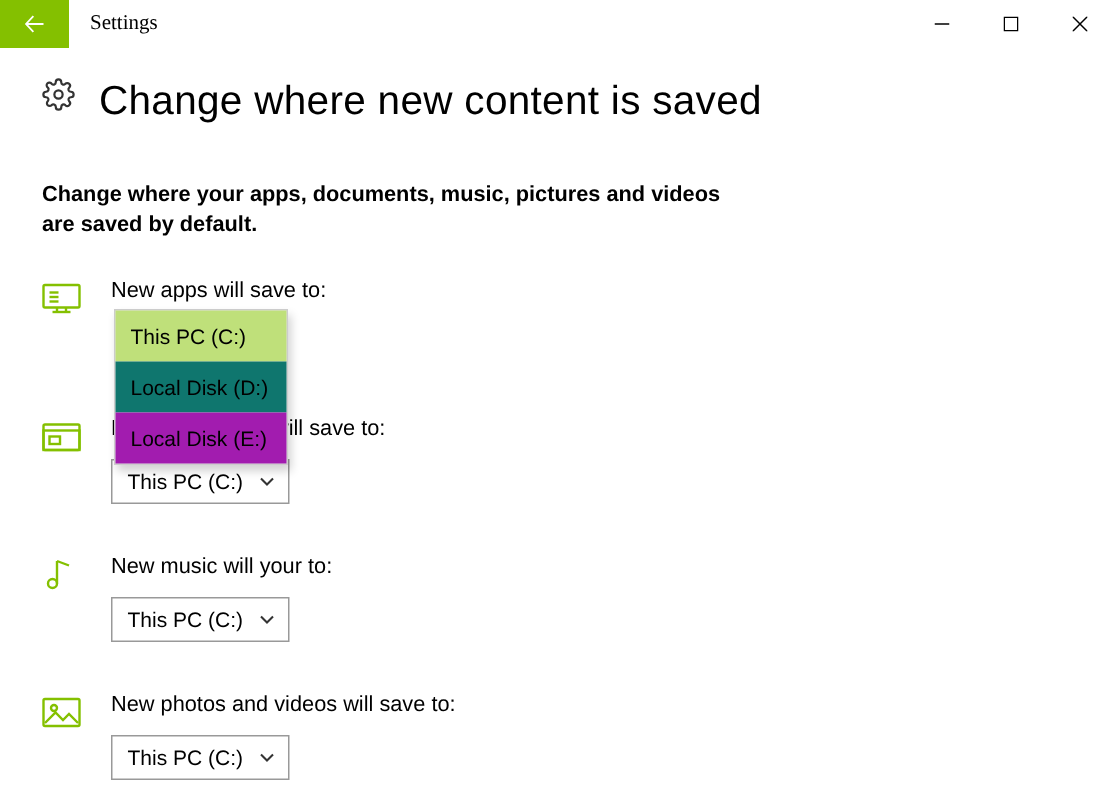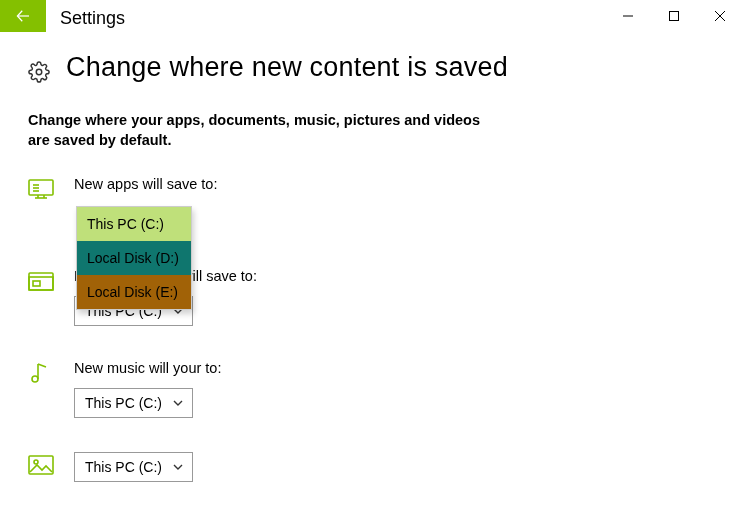--- a/index.html
+++ b/index.html
@@ -25,40 +25,41 @@
     background: #84c000;
     display: flex;
     align-items: center;
     justify-content: center;
     color: #fff;
   }
   .back-btn svg { width: 18px; height: 18px; }
   .title-text {
     flex: 0 0 auto;
     padding: 8px 12px 0 14px;
-    font-size: 18px;
+    font-size: 14px;
     color: #000;
+    font-family: Liberation Serif, serif;
   }
   .spacer { flex: 1; }
   .win-btn {
     width: 46px;
     display: flex;
     align-items: center;
     justify-content: center;
     color: #000;
   }
   .win-btn svg { width: 10px; height: 10px; }
   .content {
     padding: 20px 28px 0 28px;
   }
   .heading-row {
     display: flex;
-    align-items: flex-end;
+    align-items: flex-start;
     gap: 16px;
-    margin-bottom: 28px;
+    margin-bottom: 38px;
   }
   .gear { width: 22px; height: 22px; flex: 0 0 auto; color:#333; }
   .heading {
     font-size: 27px;
     font-weight: 400;
     letter-spacing: 0.2px;
   }
   .desc {
     font-size: 14.5px;
     line-height: 1.35;
@@ -104,21 +105,21 @@
     top: 206px;
     width: 116px;
     background: #f2f2f2;
     border: 1px solid #ccc;
     box-shadow: 2px 4px 6px rgba(0,0,0,0.18);
     z-index: 10;
   }
   .dropdown .opt {
     padding: 9px 10px;
     font-size: 14px;
-    background: #a16207;
+    background: #a21caf;
   }
   .dropdown .opt.selected { background: #bfe07a; }
   .dropdown .opt.hover { background: #0f766e; }
   
   .setting.first .combo { visibility: hidden; }
 </style>
 </head>
 <body>
 
 <div class="titlebar">
@@ -215,20 +216,21 @@
     </div>
   </div>
 
   <div class="setting" style="margin-bottom:0">
     <svg class="cat-icon" viewBox="0 0 26 22" fill="none" stroke="currentColor" stroke-width="1.6">
       <rect x="1" y="2" width="24" height="18" rx="1"></rect>
       <circle cx="8" cy="8" r="2"></circle>
       <polyline points="2 18 9 11 14 16 18 12 24 18"></polyline>
     </svg>
     <div class="setting-body">
+      <div class="setting-label">New photos and videos will save to:</div>
       <div class="combo">
         <span>This PC (C:)</span>
         <svg class="chev" viewBox="0 0 12 12" fill="none" stroke="currentColor" stroke-width="1.4">
             <polyline points="2 4 6 8 10 4"></polyline>
           </svg>
       </div>
     </div>
   </div>
 
 </div>

